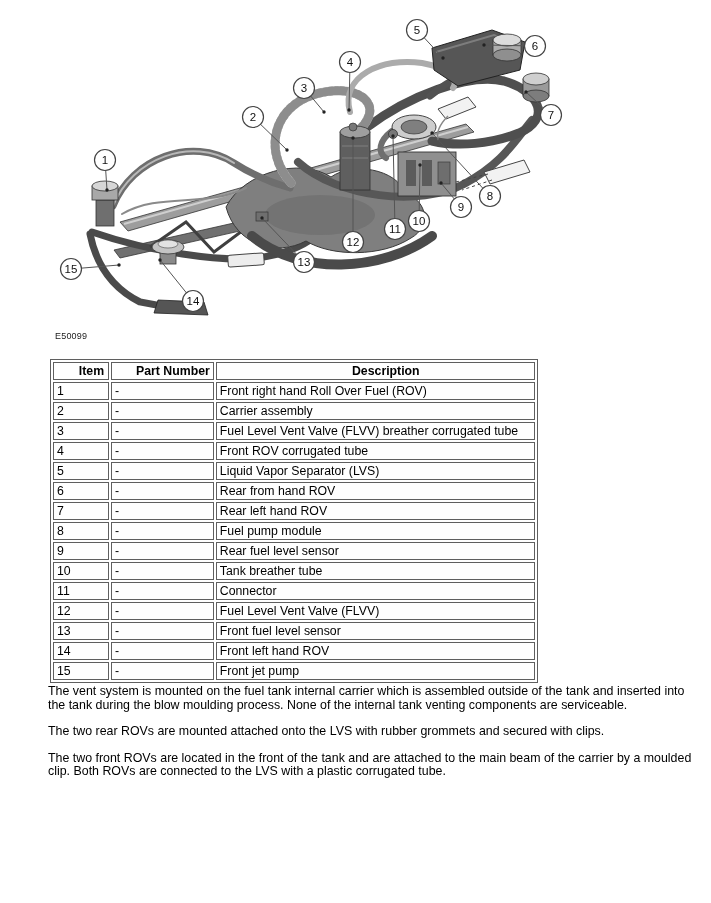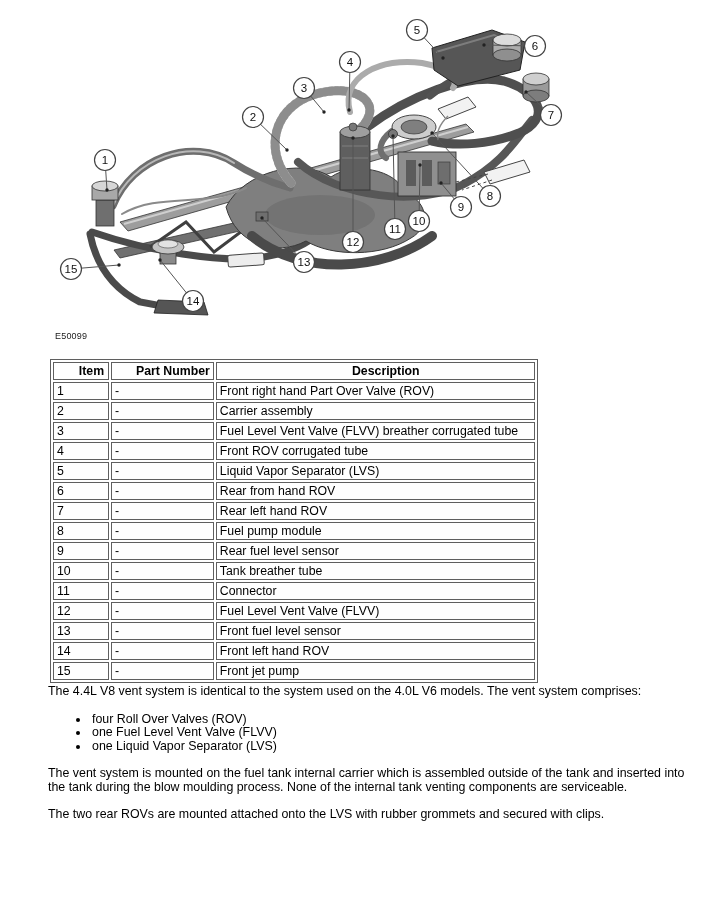--- a/index.html
+++ b/index.html
@@ -227,21 +227,21 @@
       <tr id="parts-head">
           <th class="col0">Item</th>
           <th class="col1">Part Number</th>
           <th class="col2">Description</th>
         </tr>
     </thead>
     <tbody id="parts-body">
         <tr>
           <td class="col0">1</td>
           <td class="col1">-</td>
-          <td class="col2">Front right hand Part Over Valve (ROV)</td>
+          <td class="col2">Front right hand Roll Over Fuel (ROV)</td>
         </tr>
         <tr>
           <td class="col0">2</td>
           <td class="col1">-</td>
           <td class="col2">Carrier assembly</td>
         </tr>
         <tr>
           <td class="col0">3</td>
           <td class="col1">-</td>
           <td class="col2">Fuel Level Vent Valve (FLVV) breather corrugated tube</td>
@@ -303,23 +303,18 @@
         </tr>
         <tr>
           <td class="col0">15</td>
           <td class="col1">-</td>
           <td class="col2">Front jet pump</td>
         </tr>
       </tbody>
   </table>
 
   <div class="text-block">
-    <p>The 4.4L V8 vent system is identical to the system used on the 4.0L V6 models. The vent system comprises:</p>
-    <ul>
-      <li>four Roll Over Valves (ROV)</li>
-      <li>one Fuel Level Vent Valve (FLVV)</li>
-      <li>one Liquid Vapor Separator (LVS)</li>
-    </ul>
     <p>The vent system is mounted on the fuel tank internal carrier which is assembled outside of the tank and inserted into the tank during the blow moulding process. None of the internal tank venting components are serviceable.</p>
     <p>The two rear ROVs are mounted attached onto the LVS with rubber grommets and secured with clips.</p>
+    <p>The two front ROVs are located in the front of the tank and are attached to the main beam of the carrier by a moulded clip. Both ROVs are connected to the LVS with a plastic corrugated tube.</p>
   </div>
 
 </div>
 
 </body></html>

